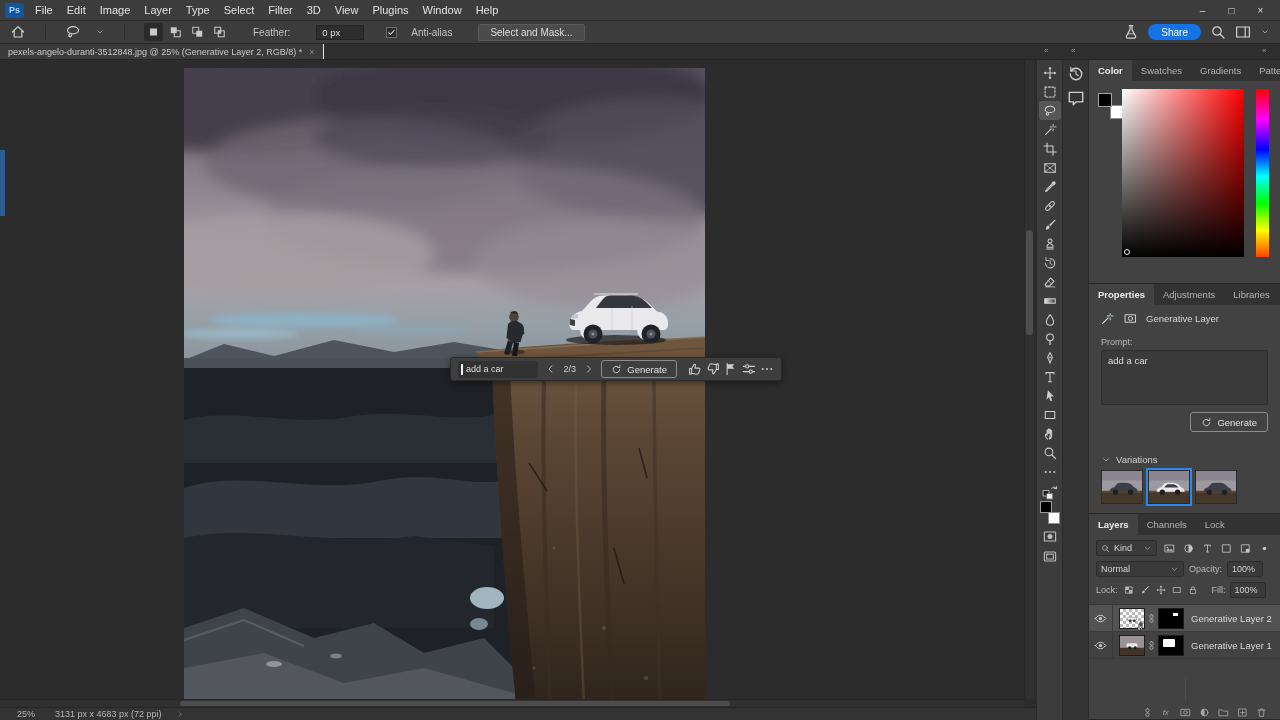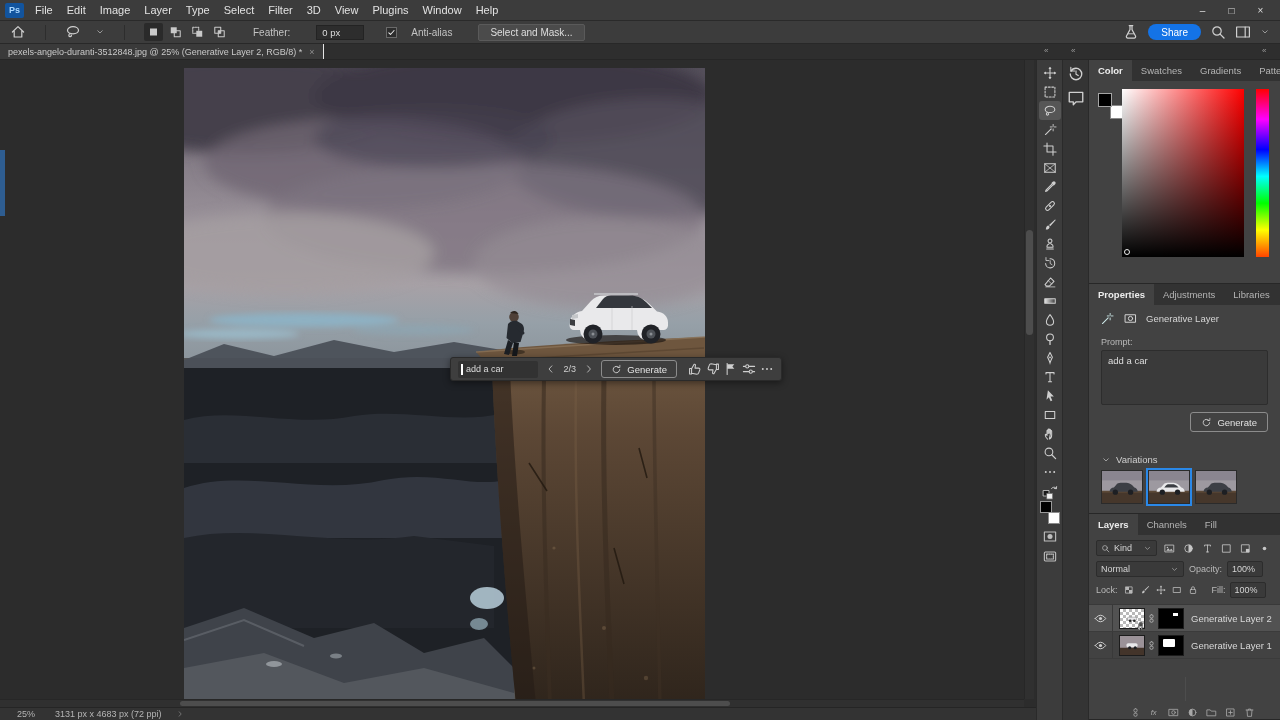--- a/index.html
+++ b/index.html
@@ -148,21 +148,21 @@
   .lthumb svg{display:block;width:100%;height:100%}
   .lthumb.checker{background:#fff;
     background-image:linear-gradient(45deg,#b9b9b9 25%,transparent 25%,transparent 75%,#b9b9b9 75%),
                      linear-gradient(45deg,#b9b9b9 25%,transparent 25%,transparent 75%,#b9b9b9 75%);
     background-size:6px 6px;background-position:0 0,3px 3px}
   .chaincell{width:11px;height:13px;color:#b9b9b9;margin:0 1px}
   .lmask{width:26px;height:21px;border:1px solid #1c1c1c;background:#000;position:relative;flex:0 0 auto}
   .lname{font-size:9.5px;color:#d8d8d8;margin-left:7px;white-space:nowrap;overflow:hidden;text-overflow:ellipsis}
   .cursor-hand{position:absolute;right:-4px;bottom:-4px;width:13px;height:13px;z-index:2}
   .resize-hint{position:absolute;left:50%;bottom:18px;width:1px;height:24px;background:#4d4d4d}
-  .bottom-actions{position:absolute;left:0;right:16px;bottom:0;height:13px;display:flex;justify-content:flex-end;
+  .bottom-actions{position:absolute;left:0;right:4px;bottom:0;height:13px;display:flex;justify-content:flex-end;
                   align-items:center;gap:8px;padding:0 9px;overflow:hidden;background:#424242}
   .bact{width:11px;height:11px;color:#a8a8a8}
 
   .blue-strip{position:absolute;left:0;top:150px;width:5px;height:66px;z-index:9}
 </style>
 </head>
 <body>
 
 <div class="app">
 
@@ -780,21 +780,21 @@
                 <circle cx="30" cy="22.5" r="2.8" fill="#1d1f23"></circle>
               </svg>
             </div>
           </div>
       </div>
 
       <div class="pgroup layers-group">
         <div class="ptabs" id="layers-tabs">
             <span class="ptab active">Layers</span>
             <span class="ptab">Channels</span>
-            <span class="ptab">Fill</span>
+            <span class="ptab">Lock</span>
             <span class="pmenu">
               <svg viewBox="0 0 16 16">
                 <path d="M2.6 5.2h10.8M2.6 8h10.8M2.6 10.8h10.8" stroke-width="1.1"></path>
               </svg>
             </span>
           </div>
         <div class="filter-row">
           <span class="dd kind-dd">
             <span class="si" data-icon="search">
                 <svg viewBox="0 0 16 16">

